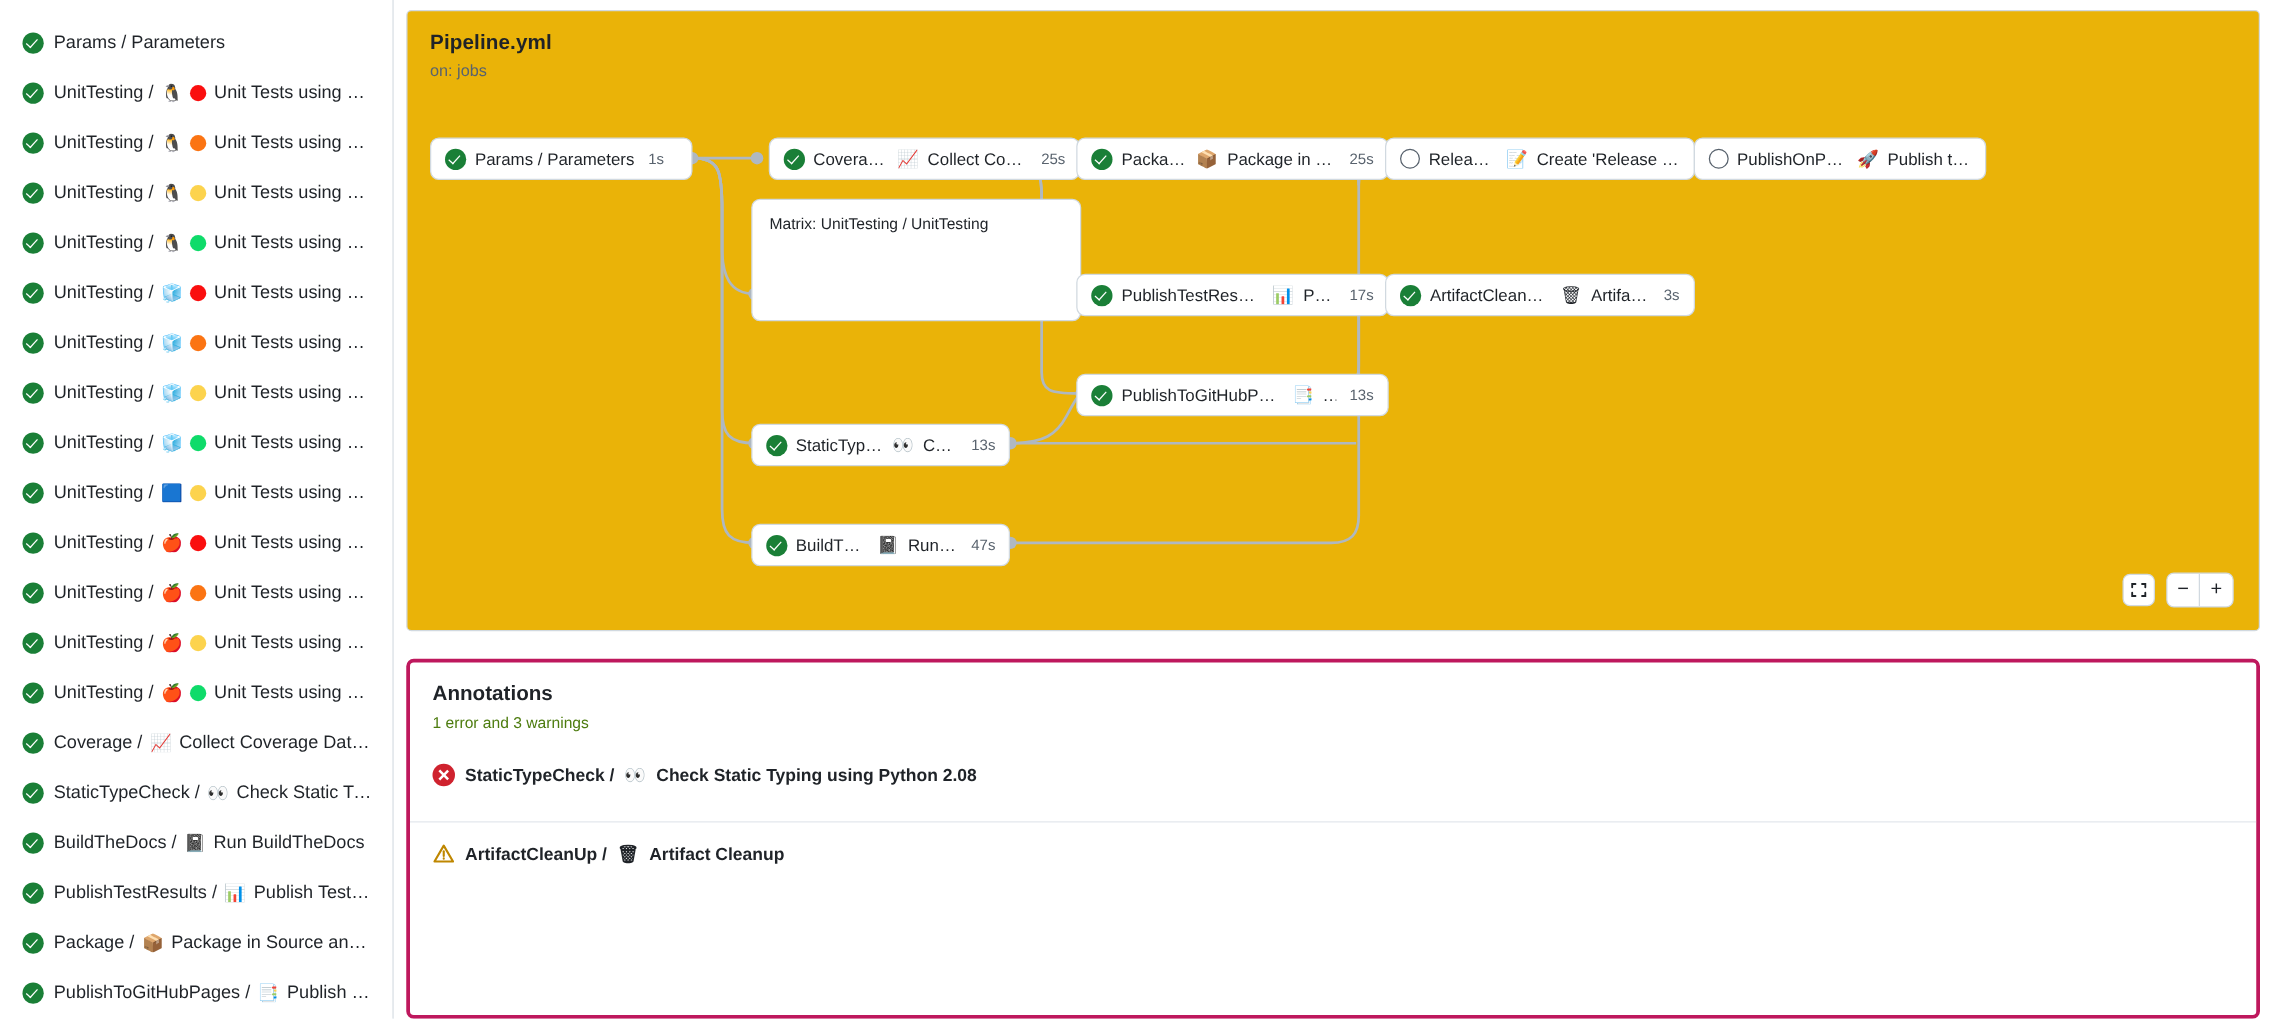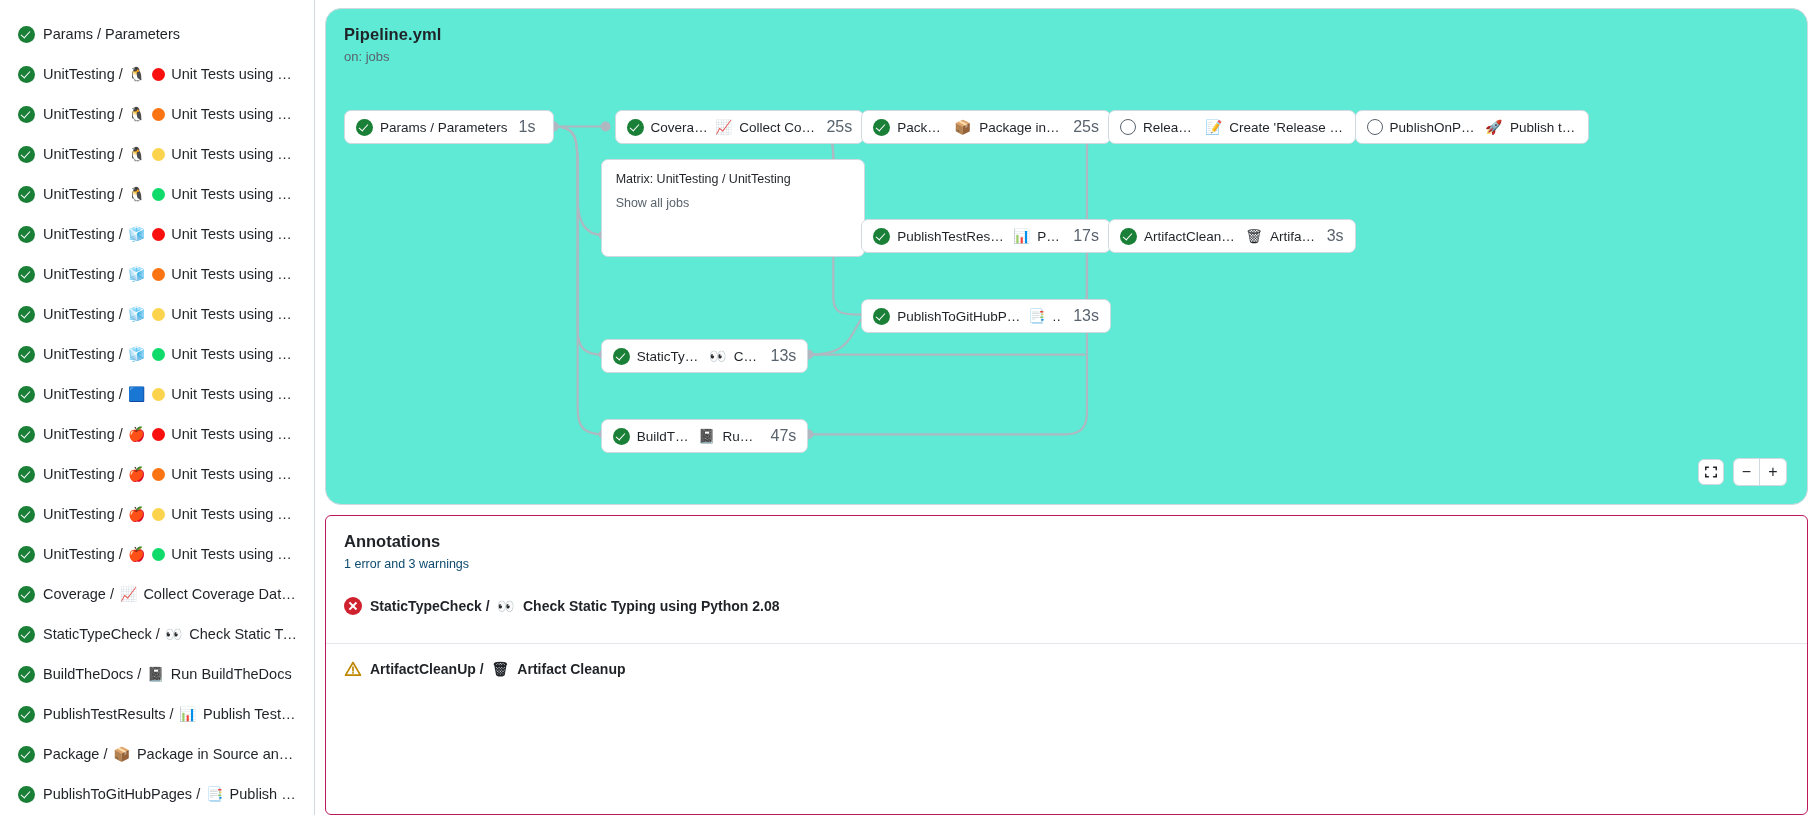--- a/index.html
+++ b/index.html
@@ -52,24 +52,24 @@
     content:""; position:absolute; left:5px; top:3.5px;
     width:4px; height:8px; border:solid #fff; border-width:0 1.8px 1.8px 0;
     transform: rotate(42deg);
   }
   .dot { width:13px; height:13px; border-radius:50%; display:inline-block; flex:0 0 auto; }
 
   
   .main { flex: 1; height: 815px; background: #ffffff; display:flex; flex-direction:column; }
 
   .graph-panel {
-    margin: 8px 10px 0 10px;
+    margin: 8px 10px 12px 10px;
     border: 1px solid #d1d9e0;
-    border-radius: 16px;
-    background: #5eead4;
+    border-radius: 4px;
+    background: #eab308;
     position: relative;
     height: 497px;
     flex: 0 0 497px;
     overflow: hidden;
   }
   .graph-header { padding: 16px 0 0 18px; }
   .graph-title { font-size: 16.5px; font-weight: 600; color: #1f2328; letter-spacing:.1px; }
   .graph-sub { font-size: 13px; color: #59636e; margin-top: 5px; }
 
   .canvas { position: absolute; inset: 0; }
@@ -83,21 +83,21 @@
     height: 34px;
     display: flex; align-items: center; gap: 7px;
     padding: 0 11px;
     font-size: 13.5px;
     color: #1f2328;
     white-space: nowrap;
     cursor: pointer;
     z-index: 3;
   }
   .node .nm { overflow:hidden; text-overflow:ellipsis; }
-  .node .dur { color:#59636e; font-size:16px; margin-left:4px;text-align:center; }
+  .node .dur { color:#59636e; font-size:12px; margin-left:4px;text-align:center; }
   .ico-pending {
     width:16px; height:16px; border-radius:50%;
     border: 1.6px solid #59636e; background:#fff;
   }
 
   .matrix-box {
     position:absolute;
     background: #ffffff;
     border: 1px solid #d1d9e0;
     border-radius: 7px;
@@ -115,29 +115,29 @@
   .zc-group { display:flex; border:1px solid #d1d9e0; border-radius:6px; background:#fff; overflow:hidden;}
   .zc-group > div {
     width:26px; height:26px; display:flex; align-items:center; justify-content:center; cursor:pointer;
     font-size:16px; color:#1f2328;
   }
   .zc-group > div:first-child { border-right:1px solid #d1d9e0; }
 
   
   .ann-panel {
     margin: 10px 10px 0 10px;
-    border: 1px solid #be185d;
+    border: 3px solid #be185d;
     border-radius: 6px;
     background:#fff;
     flex: 1;
     overflow: hidden;
   }
   .ann-head { padding: 16px 0 0 18px; }
   .ann-title { font-size:16.5px; font-weight:600; }
-  .ann-sub { font-size:12.5px; color:#0c4a6e; margin-top:6px; }
+  .ann-sub { font-size:12.5px; color:#4d7c0f; margin-top:6px; }
   .ann-row { padding: 16px 18px 14px 18px; border-top:1px solid #e4e8ed; margin-top:14px; }
   .ann-row:first-of-type { border-top:none; margin-top:10px; }
   .ann-line1 { display:flex; align-items:center; gap:8px; font-size:14px; font-weight:600; color:#1f2328;}
   .ann-line2 { margin-left:29px; margin-top:4px; font-size:12.5px; color:#1f2328;
                font-family:"Liberation Mono", monospace; }
   .ico-error { width:18px; height:18px; border-radius:50%; background:#cf222e; position:relative; flex:0 0 auto;}
   .ico-error::before, .ico-error::after{
     content:""; position:absolute; left:8px; top:4px; width:1.8px; height:10px; background:#fff;
   }
   .ico-error::before{ transform:rotate(45deg);} .ico-error::after{ transform:rotate(-45deg);}
@@ -453,21 +453,20 @@
             </div>
             <div class="node" style="left: 18.5435%; top: 410px; width: 14.0256%;">
               <span class="ico ico-success"></span>
               <span class="nm">BuildTheDocs / </span>
               <span class="emoji">📓</span>
               <span class="nm">Run Buil...</span>
               <span class="dur">47s</span>
             </div>
             <div class="matrix-box" style="left: 18.5435%; top: 150px; width: 17.8692%; height: 98px;">
               <div class="matrix-title">Matrix: UnitTesting / UnitTesting</div>
-              <div class="matrix-link">Show all jobs</div>
             </div>
           </div>
       </div>
 
       <div class="zoom-controls">
         <div class="zc-btn">
           <svg width="14" height="14" viewBox="0 0 16 16" fill="none" stroke="#1f2328" stroke-width="1.7" stroke-linecap="round">
             <path d="M2 5.5V2.5h3M14 5.5V2.5h-3M2 10.5v3h3M14 10.5v3h-3"></path>
           </svg>
         </div>

